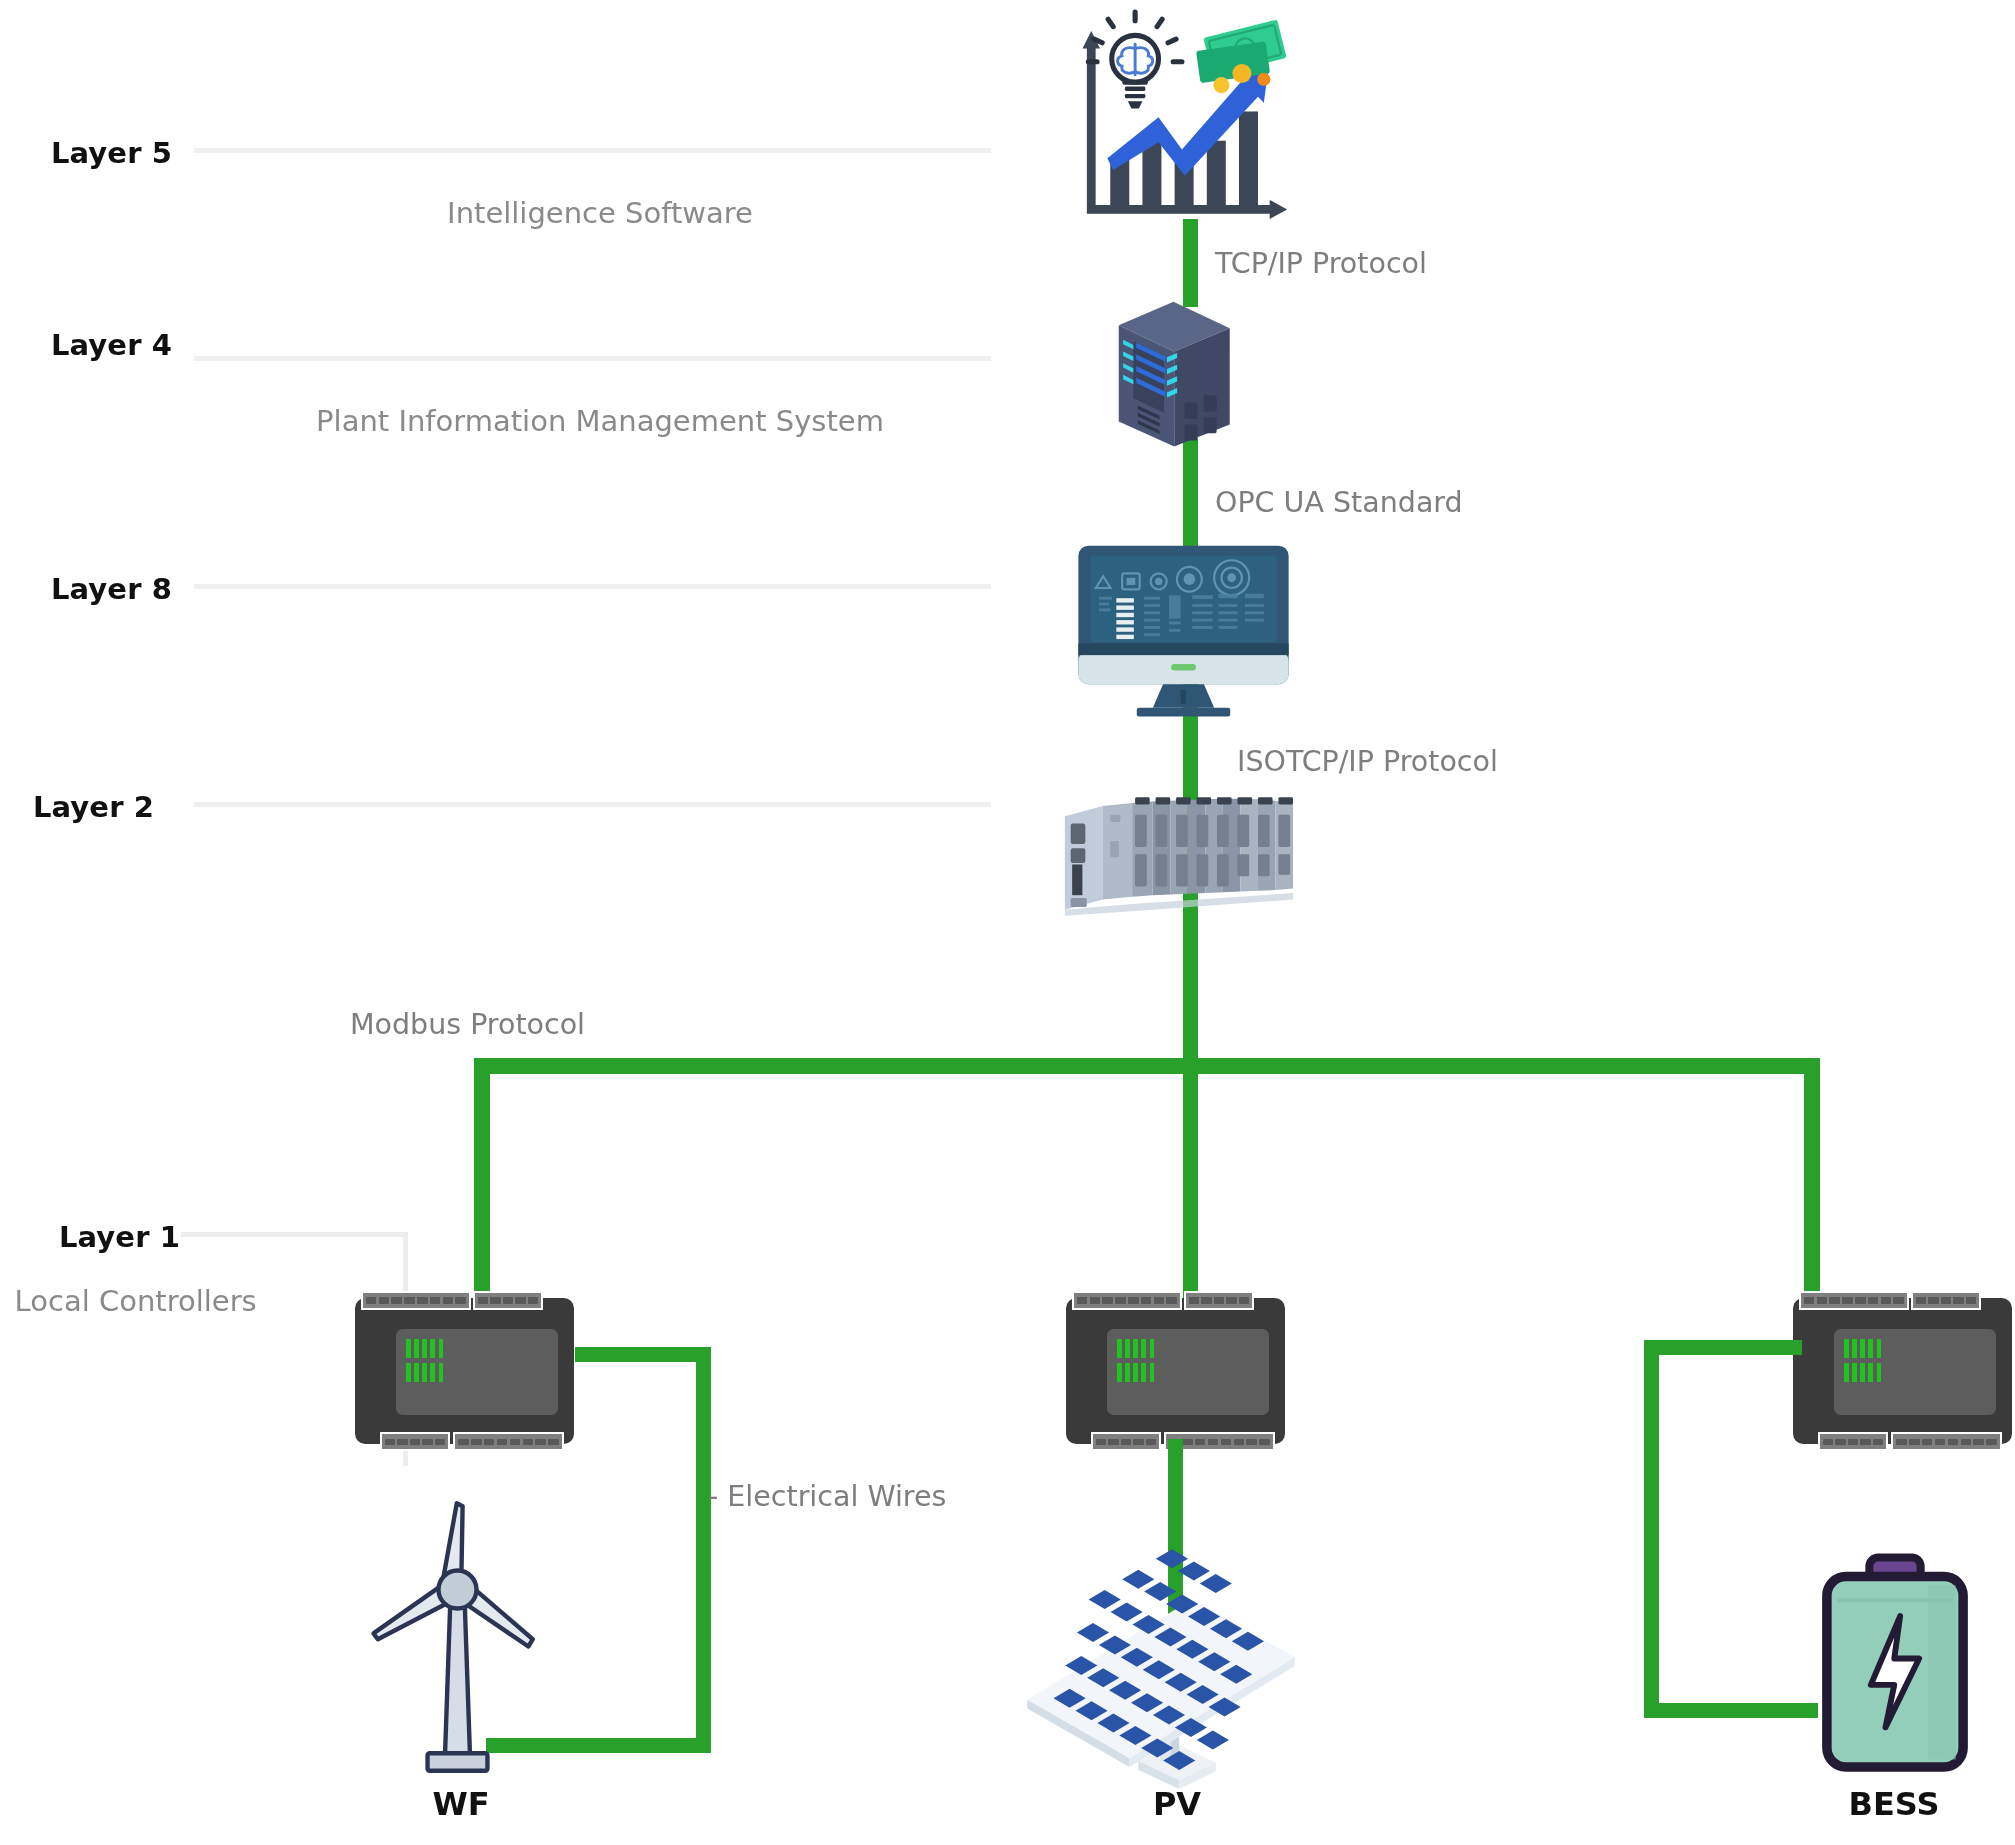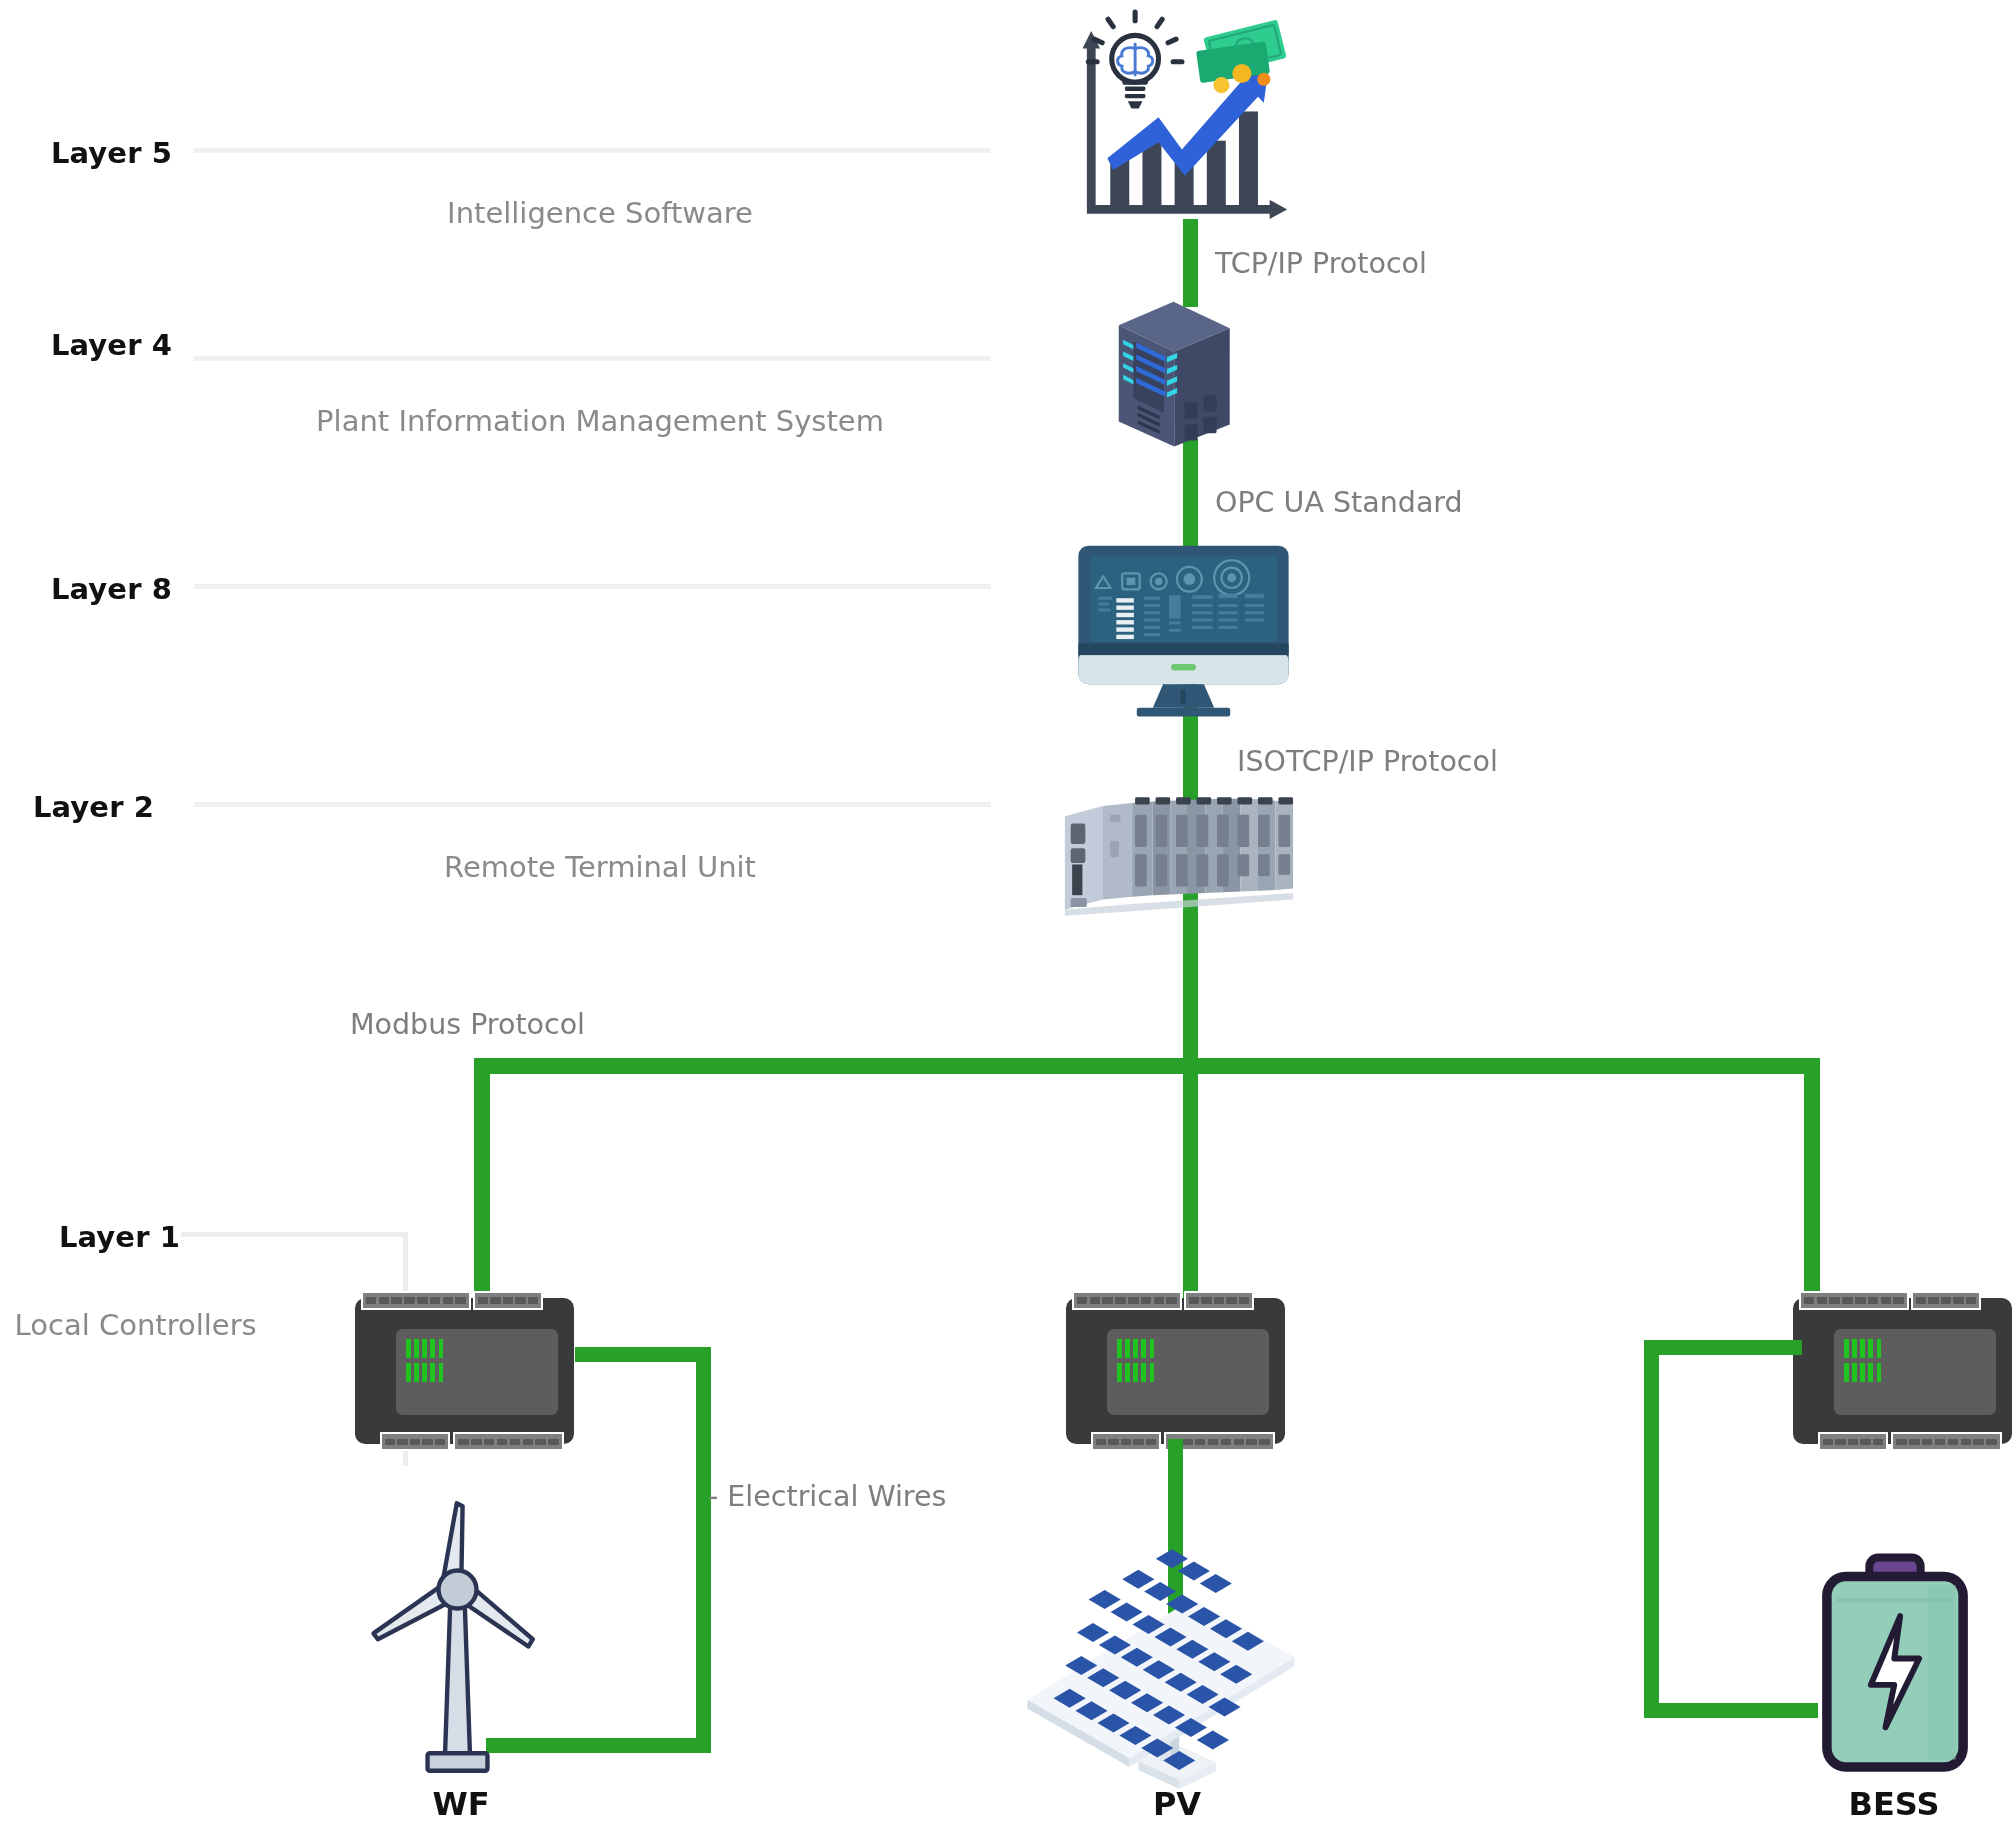--- a/index.html
+++ b/index.html
@@ -111,26 +111,25 @@
 
   <div class="layer-label" style="left:51px; top:328px;">Layer 4</div>
   <div class="layer-rule" style="left:194px; top:356px; width:797px;"></div>
   <div class="layer-desc" style="left:260px; top:404px; width:680px;">Plant Information Management System</div>
 
   <div class="layer-label" style="left:51px; top:572px;">Layer 8</div>
   <div class="layer-rule" style="left:194px; top:584px; width:797px;"></div>
 
   <div class="layer-label" style="left:33px; top:790px;">Layer 2</div>
   <div class="layer-rule" style="left:194px; top:802px; width:797px;"></div>
-  <div class="layer-desc" style="left:260px; top:850px; width:680px;">Remote Terminal Unit</div>
 
   <div class="layer-label" style="left:59px; top:1220px;">Layer 1</div>
   <div class="l1-conn" style="left:181px; top:1232px; width:227px; height:5.1px;"></div>
   <div class="l1-conn" style="left:403px; top:1232px; width:5.1px; height:234px;"></div>
-  <div class="layer-desc" style="left:14.6px; top:1284px; width:293px; text-align:left;margin-top:24px;">Local Controllers</div>
+  <div class="layer-desc" style="left:14.6px; top:1284px; width:293px; text-align:left;">Local Controllers</div>
 
   <div class="wire" style="left:1183px; top:219px; width:14.6px; height:88px;"></div>
 
   <div class="wire" style="left:1183px; top:439px; width:14.6px; height:124px;"></div>
 
   <div class="wire" style="left:1183px; top:680px; width:14.6px; height:135px;"></div>
 
   <div class="wire" style="left:1183px; top:819px; width:14.6px; height:245px;"></div>
 
   <div class="wire" style="left:474px; top:1058px; width:1346px; height:16px;"></div>

